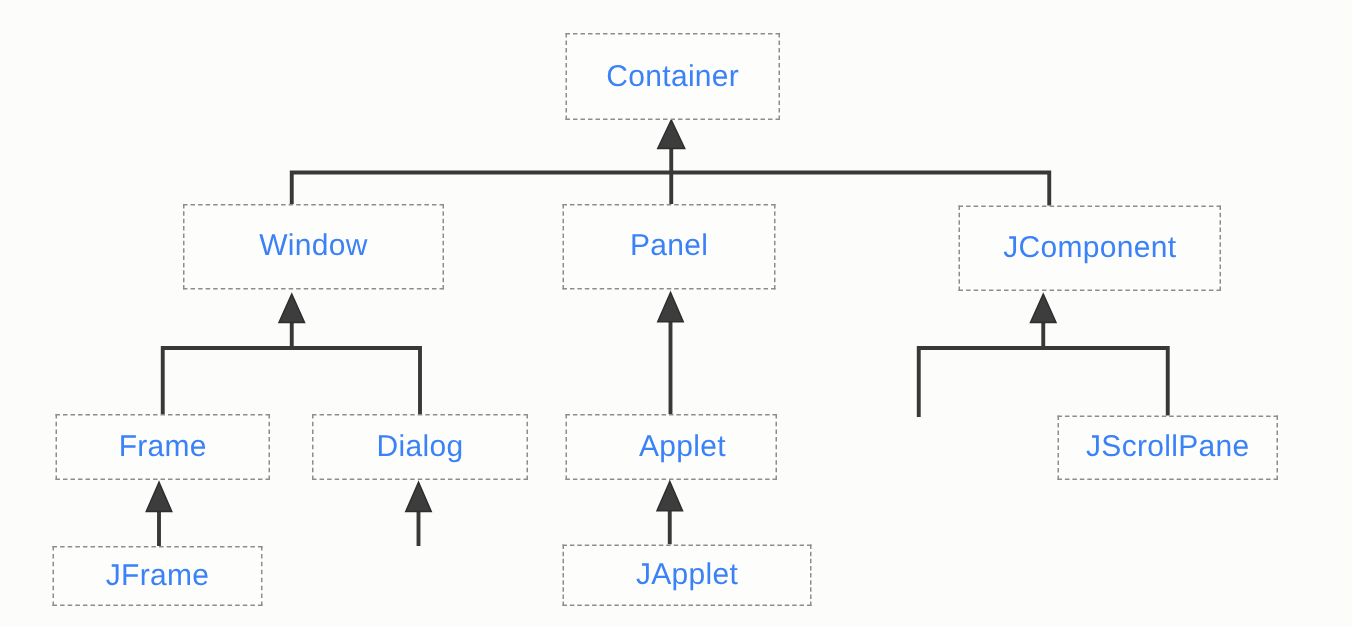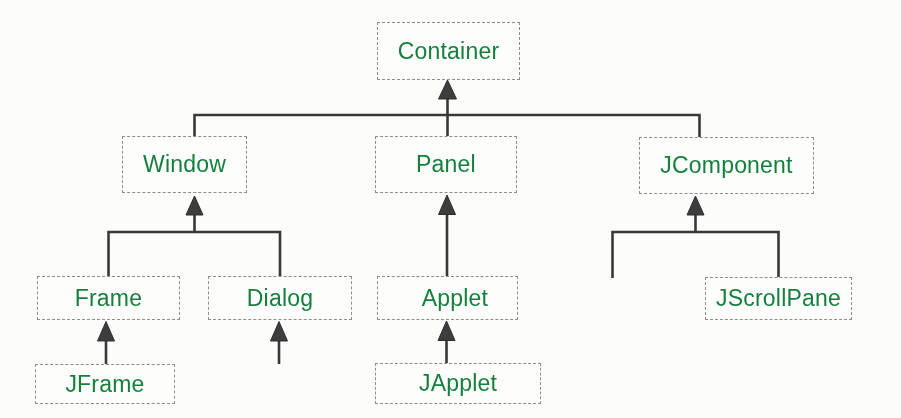--- a/index.html
+++ b/index.html
@@ -34,23 +34,23 @@
     stroke-width: 1;
   }
   .node {
     position: absolute;
     box-sizing: border-box;
     border: 1.6px dashed #8d8d8d;
     background: #fdfdfc;
     display: flex;
     align-items: center;
     justify-content: center;
-    font-size: 23px;
+    font-size: 20px;
     letter-spacing: 0.2px;
-    color: #15803d;
+    color: #3b82f6;
   }
 </style>
 </head>
 <body>
 
 <div class="stage">
 
   <svg class="connector-layer" viewBox="0 0 901 418" xmlns="http://www.w3.org/2000/svg">
 
     <g>
@@ -88,21 +88,21 @@
     </g>
 
     <g>
       <path class="cline" d="M446.5 363 V340"></path>
       <polygon class="ahead" points="446.5,321 438,340.5 455,340.5"></polygon>
     </g>
   </svg>
 
   <div class="node" style="left:377px; top:22px; width:143px; height:58px;">Container</div>
 
-  <div class="node" style="left:122px; top:136px; width:125px; height:57px;">Window</div>
+  <div class="node" style="left:122px; top:136px; width:174px; height:57px;">Window</div>
   <div class="node" style="left:375px; top:136px; width:142px; height:57px;">Panel</div>
   <div class="node" style="left:639px; top:137px; width:175px; height:57px;text-align:right;">JComponent</div>
 
   <div class="node" style="left:37px; top:276px; width:143px; height:44px;">Frame</div>
   <div class="node" style="left:208px; top:276px; width:144px; height:44px;">Dialog</div>
   <div class="node" style="left:377px; top:276px; width:141px; height:44px;padding-left:15px;">Applet</div>
   <div class="node" style="left:705px; top:277px; width:147px; height:43px;">JScrollPane</div>
 
   <div class="node" style="left:35px; top:364px; width:140px; height:40px;">JFrame</div>
   <div class="node" style="left:375px; top:363px; width:166px; height:41px;">JApplet</div>

